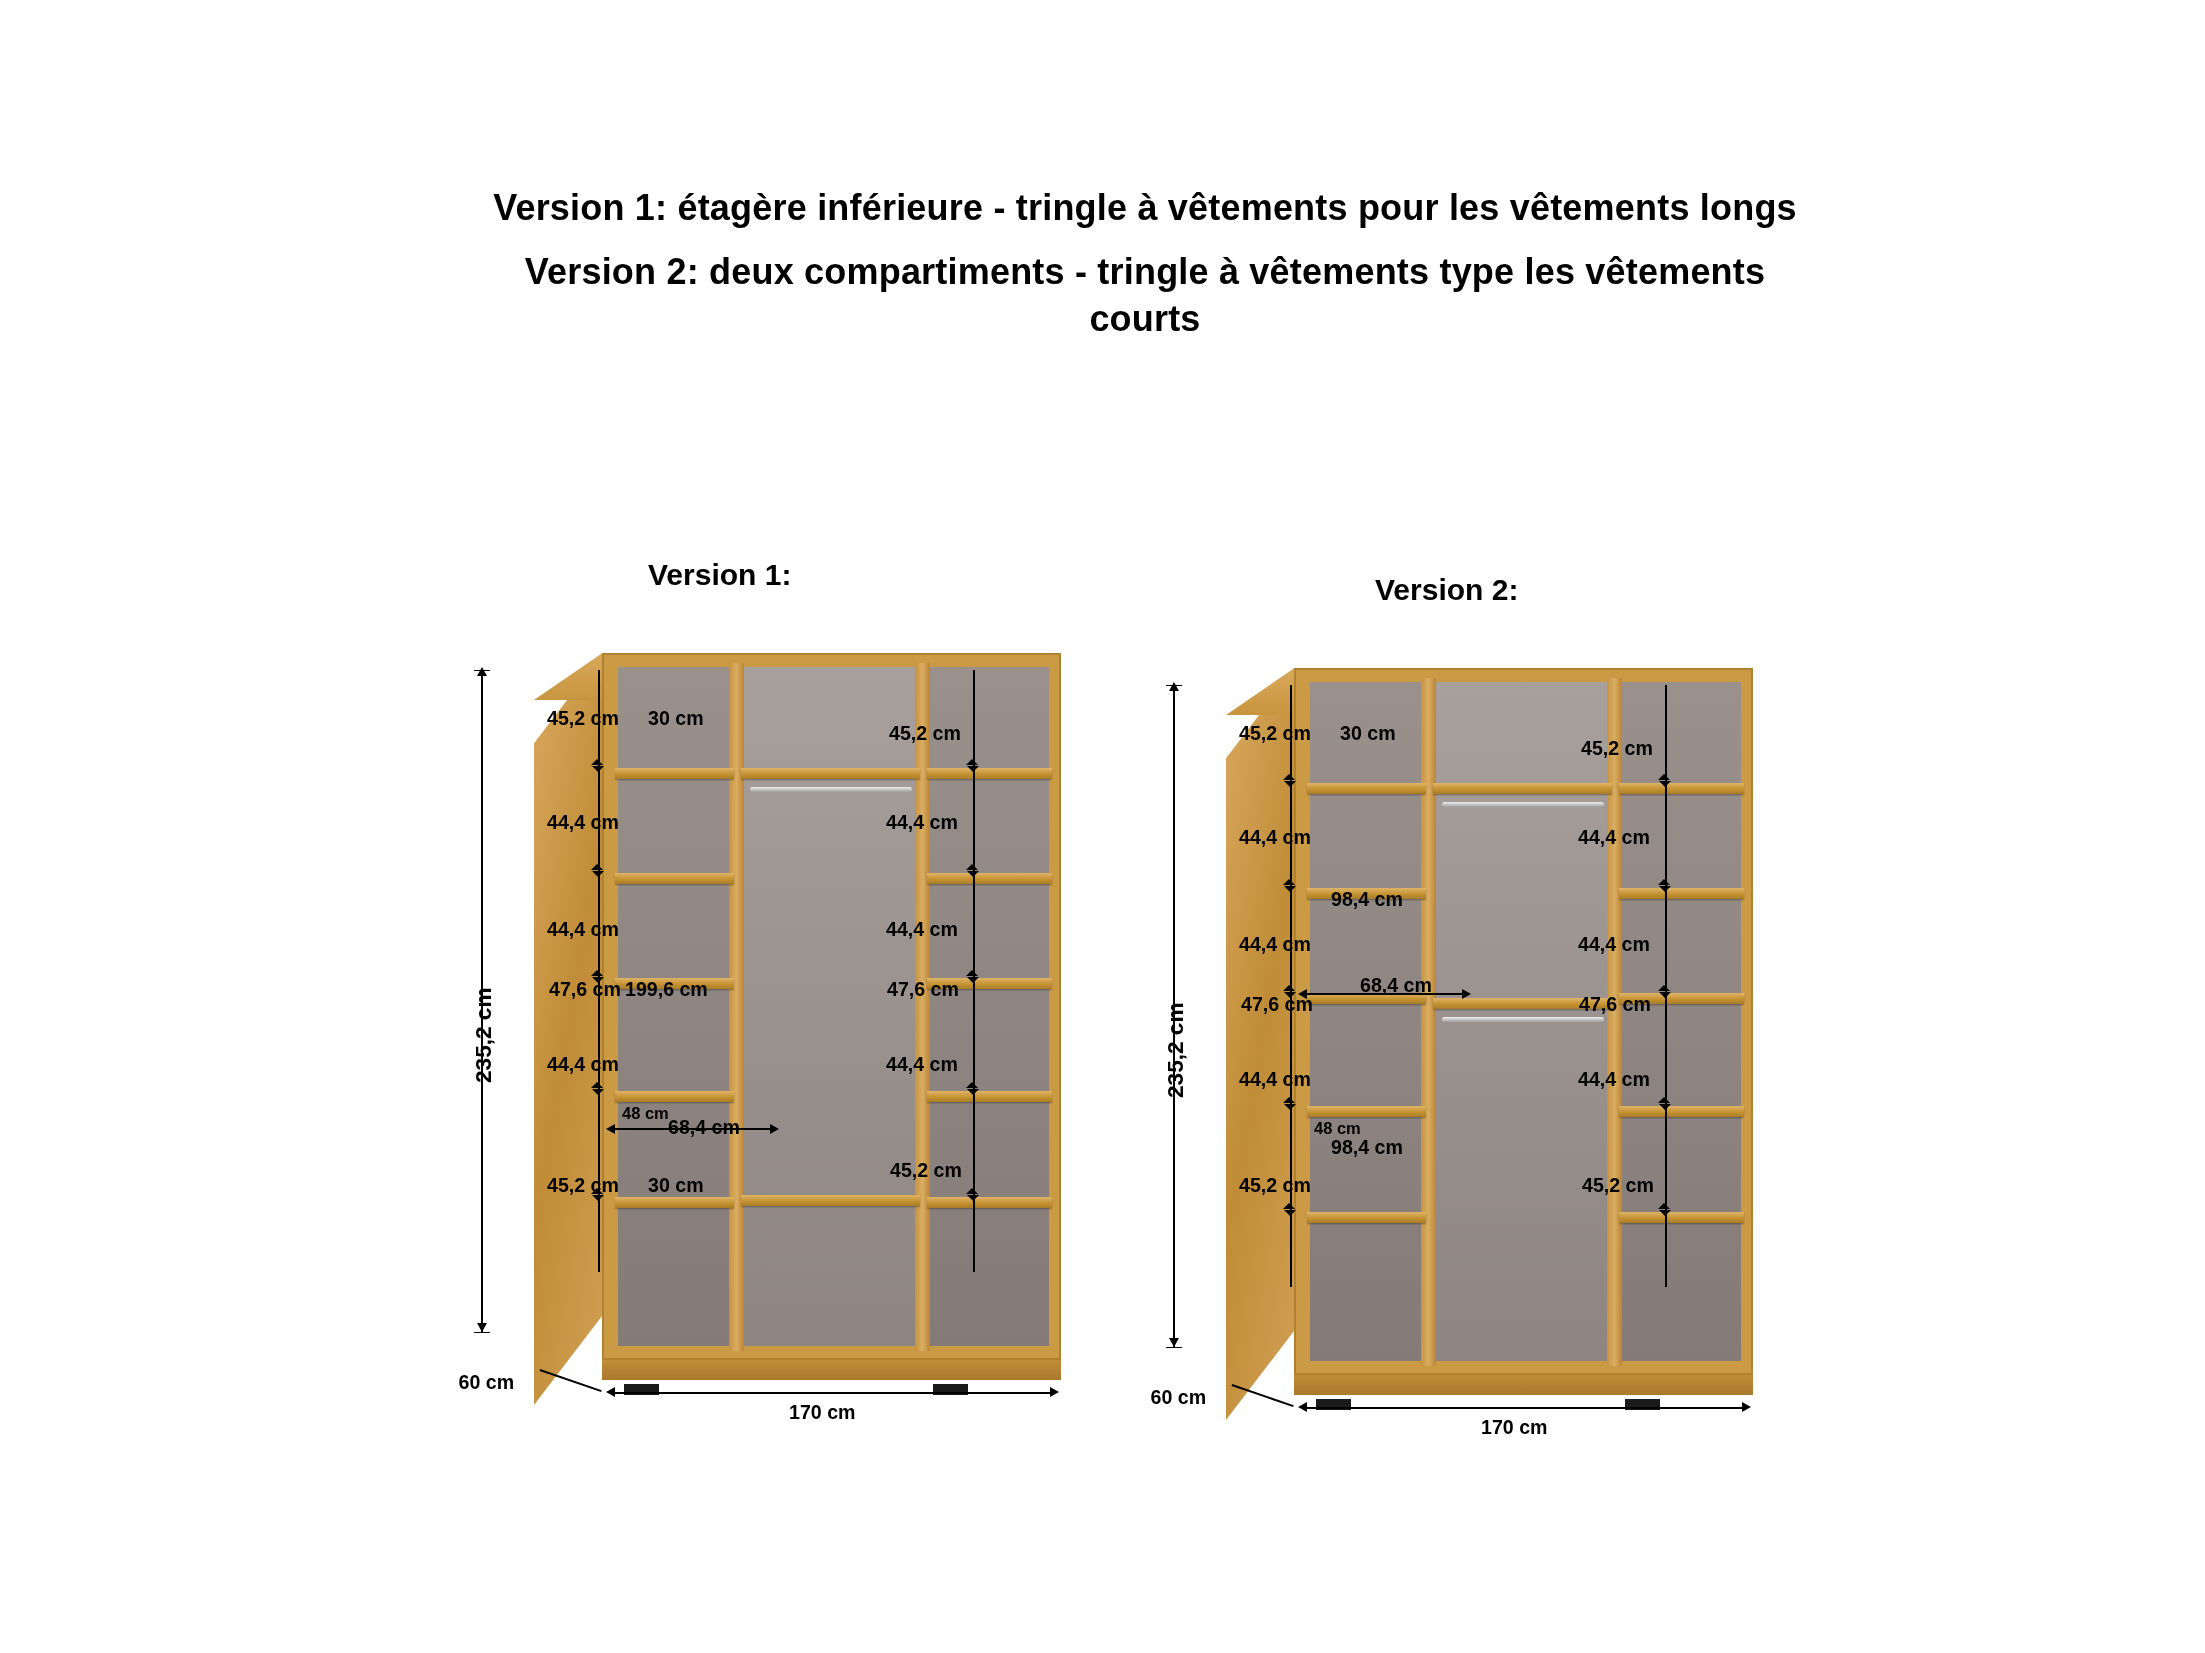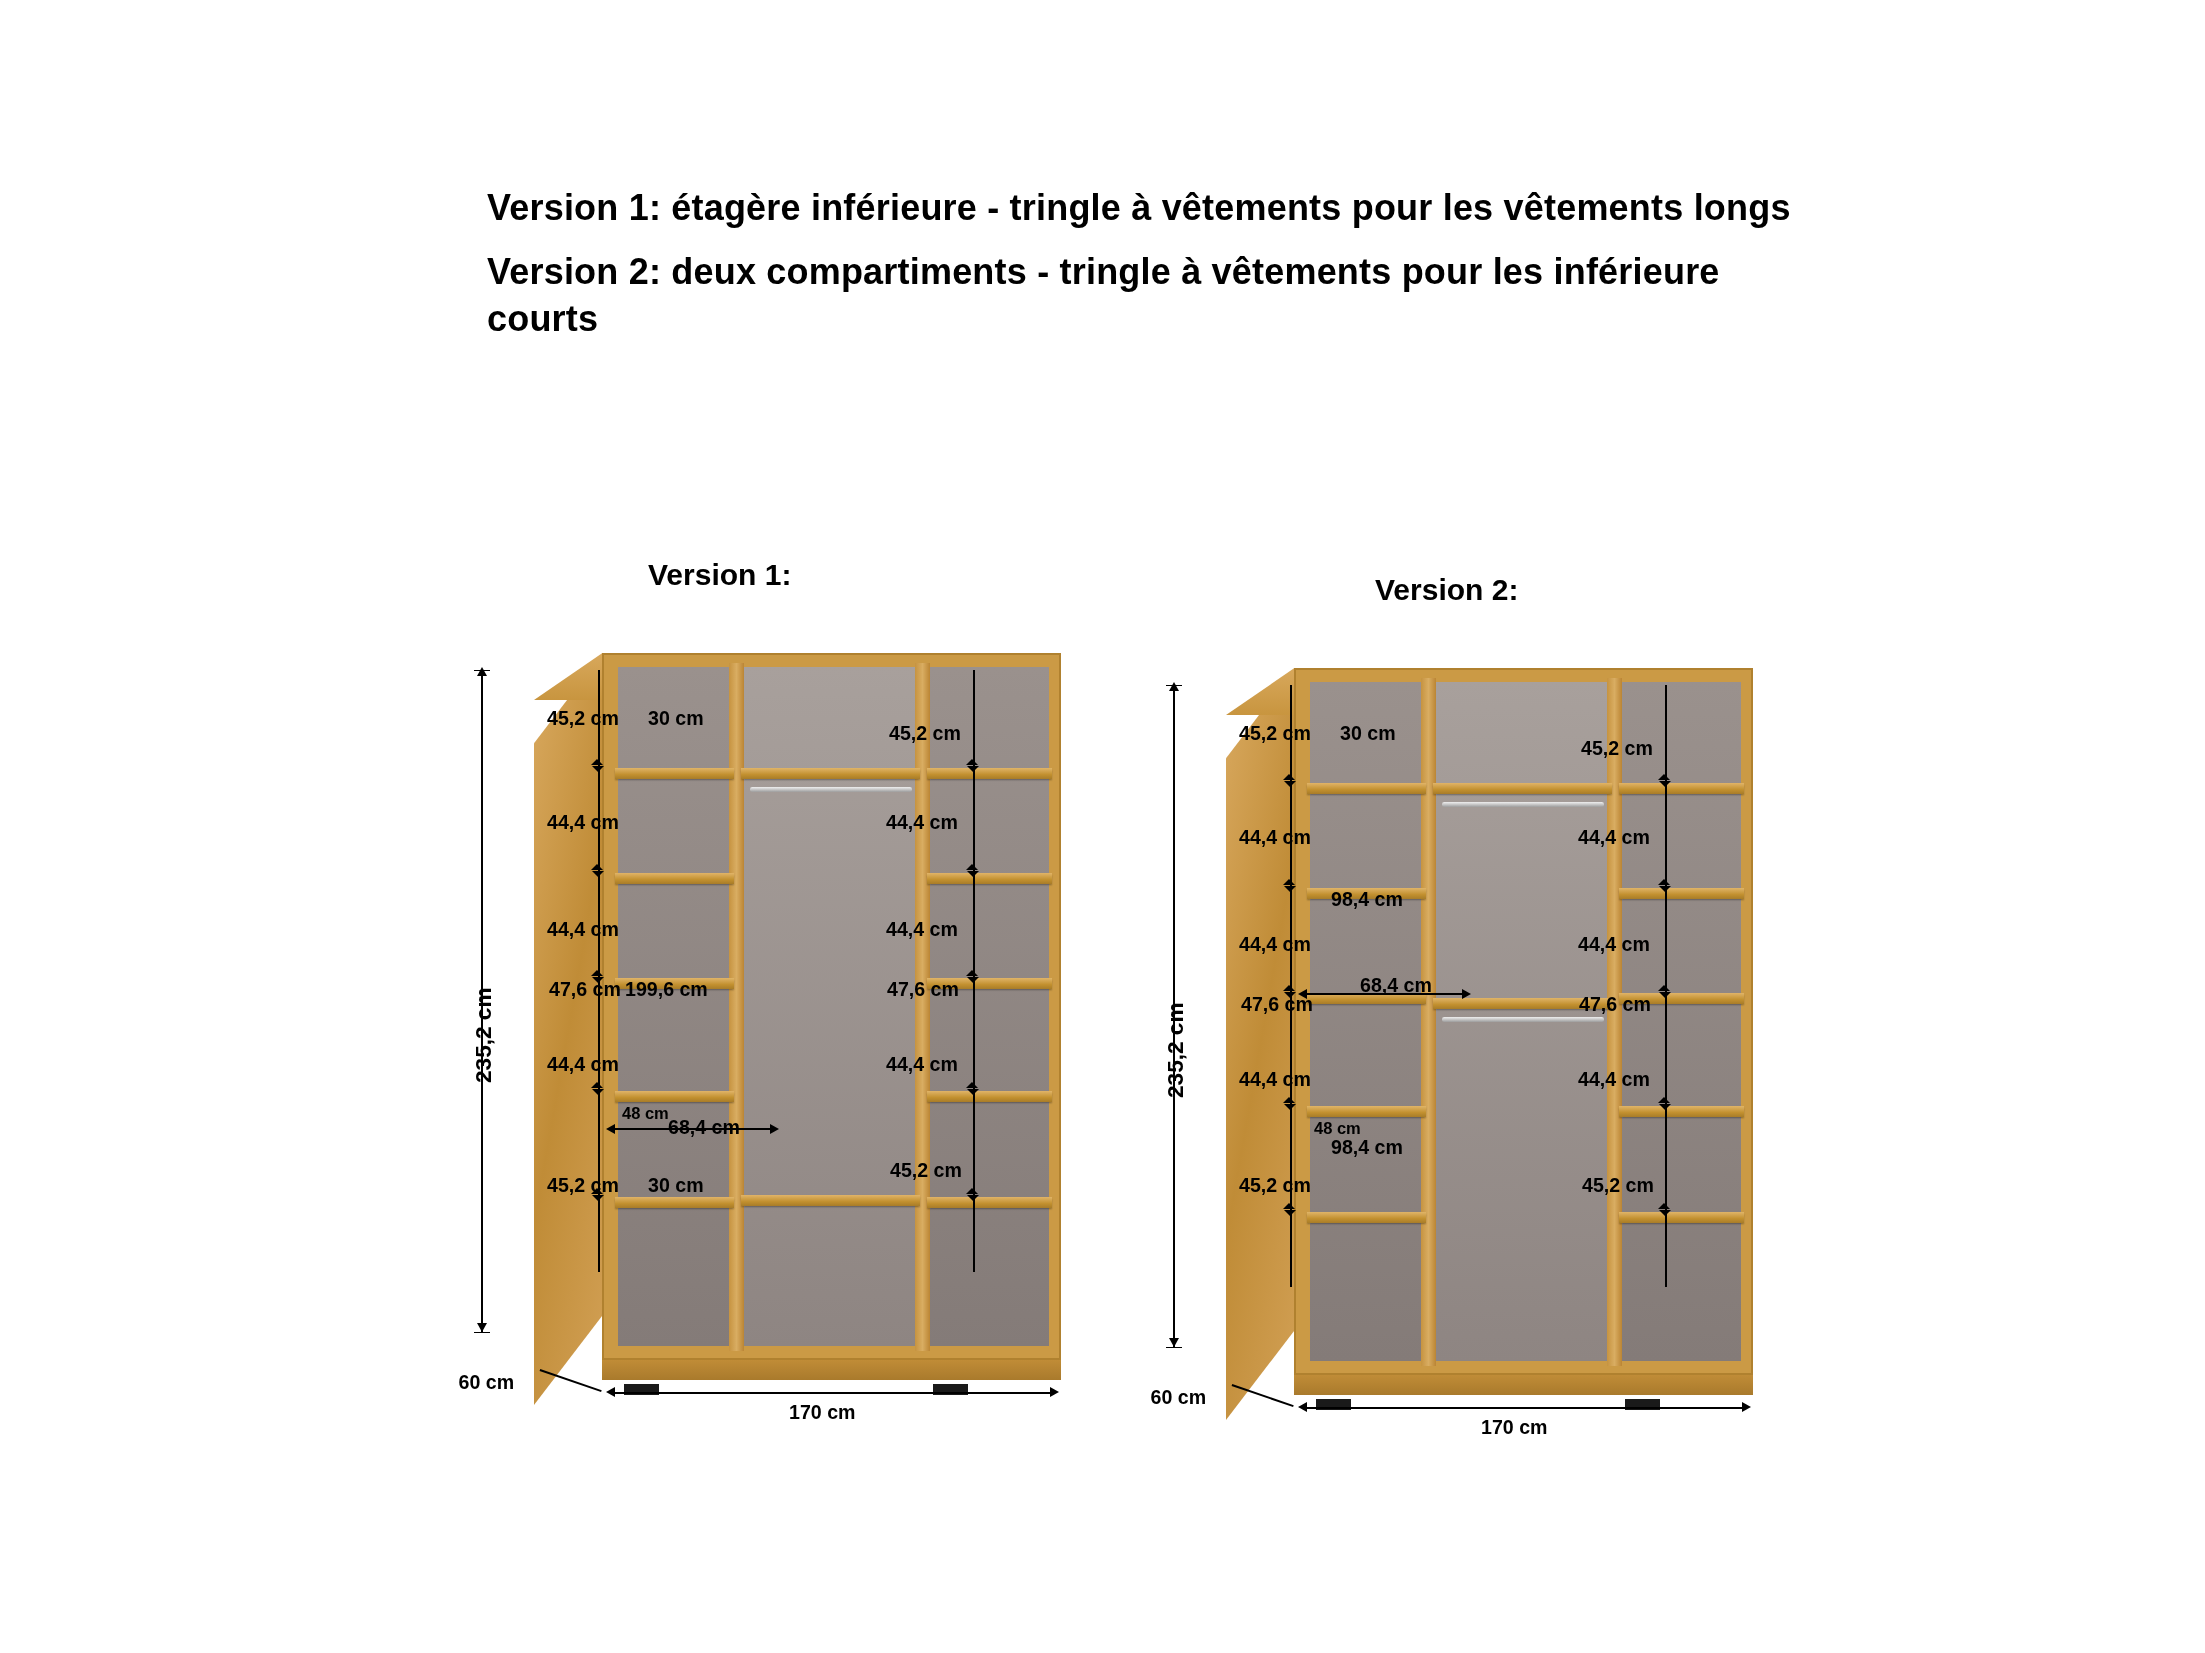--- a/index.html
+++ b/index.html
@@ -23,21 +23,21 @@
     top: 167px;
     width: 1316px;
   }
   .line {
     font-size: 36px;
     font-weight: bold;
     line-height: 1.32;
     letter-spacing: 0.2px;
     white-space: pre-wrap;
   }
-  .line.spaced { margin-top: 16.5px; }
+  .line.spaced { margin-top: 16.5px; text-align: center; }
   .underline { text-decoration: underline; }
 
   
   .version-caption {
     position: absolute;
     font-size: 30px;
     font-weight: bold;
   }
   #cap-v1 { left: 648px; top: 558px; }
   #cap-v2 { left: 1375px; top: 573px; }
@@ -206,21 +206,21 @@
     border-left: 6.8px solid transparent;
     border-right: 6.8px solid transparent;
     border-bottom: 6.8px solid #000;
   }
 </style>
 </head>
 <body>
 
 <div class="text-block">
   <div class="line spaced">Version 1: étagère inférieure - tringle à vêtements pour les vêtements longs</div>
-  <div class="line spaced">Version 2: deux compartiments - tringle à vêtements pour les inférieure courts</div>
+  <div class="line spaced">Version 2: deux compartiments - tringle à vêtements type les vêtements courts</div>
 </div>
 
 <div class="version-caption" id="cap-v1">Version 1:</div>
 <div class="version-caption" id="cap-v2">Version 2:</div>
 
 <div class="diagram" id="diagram-v1">
 
   <div class="vline" style="left:30px; top:68px; height:662px;"></div>
   <div class="arrow-up" style="left:25.6px; top:65px;"></div>
   <div class="arrow-down" style="left:25.6px; top:721px;"></div>

